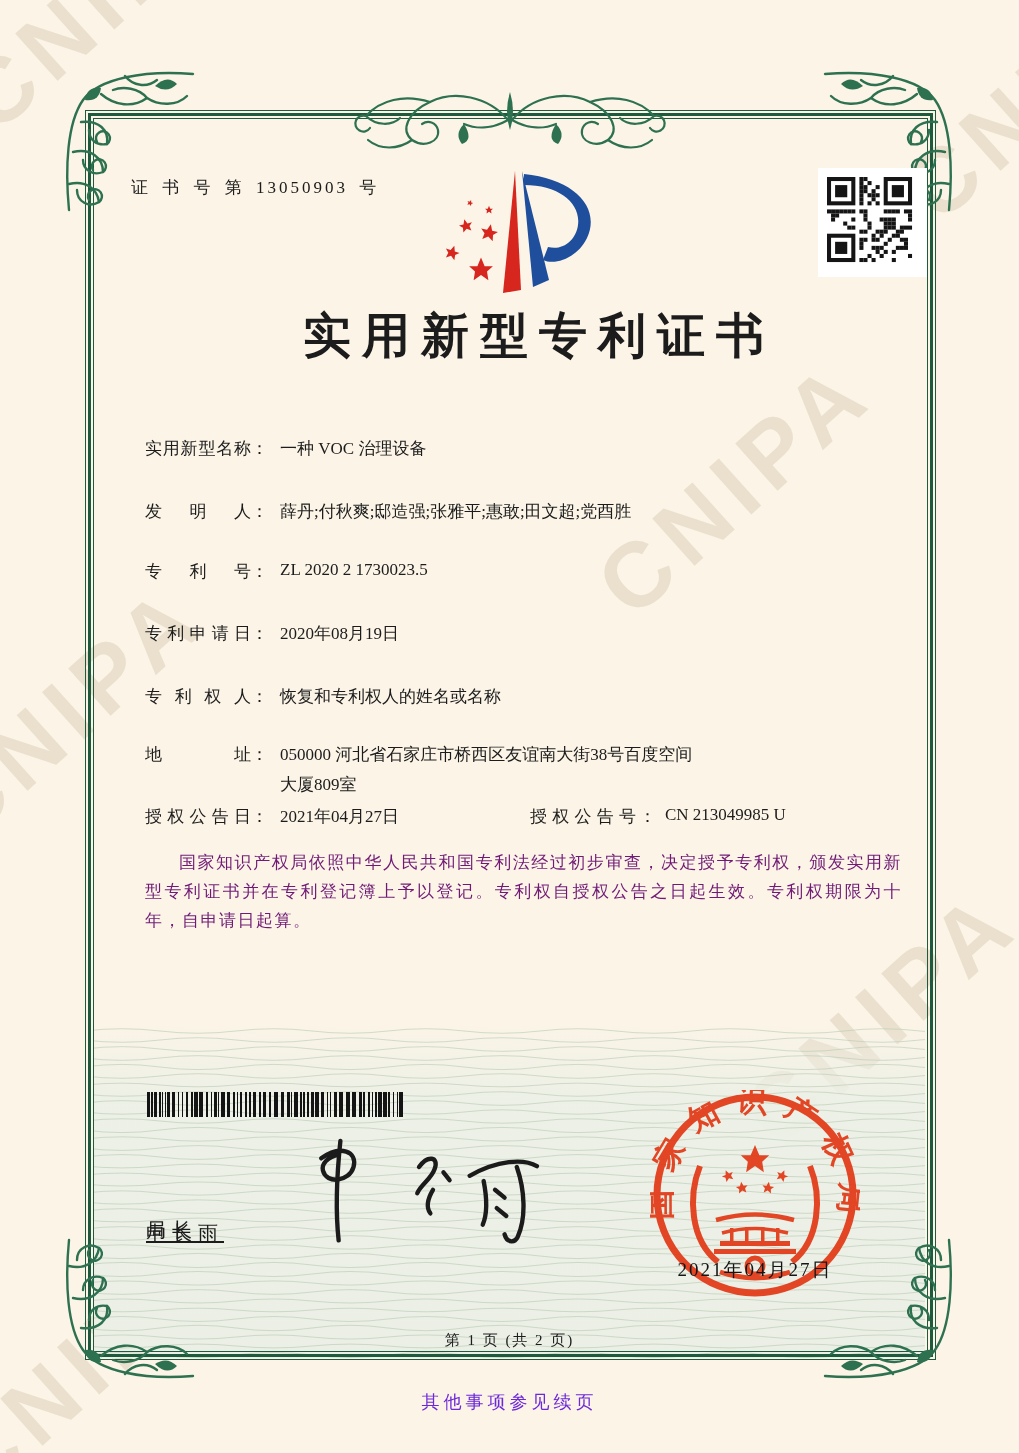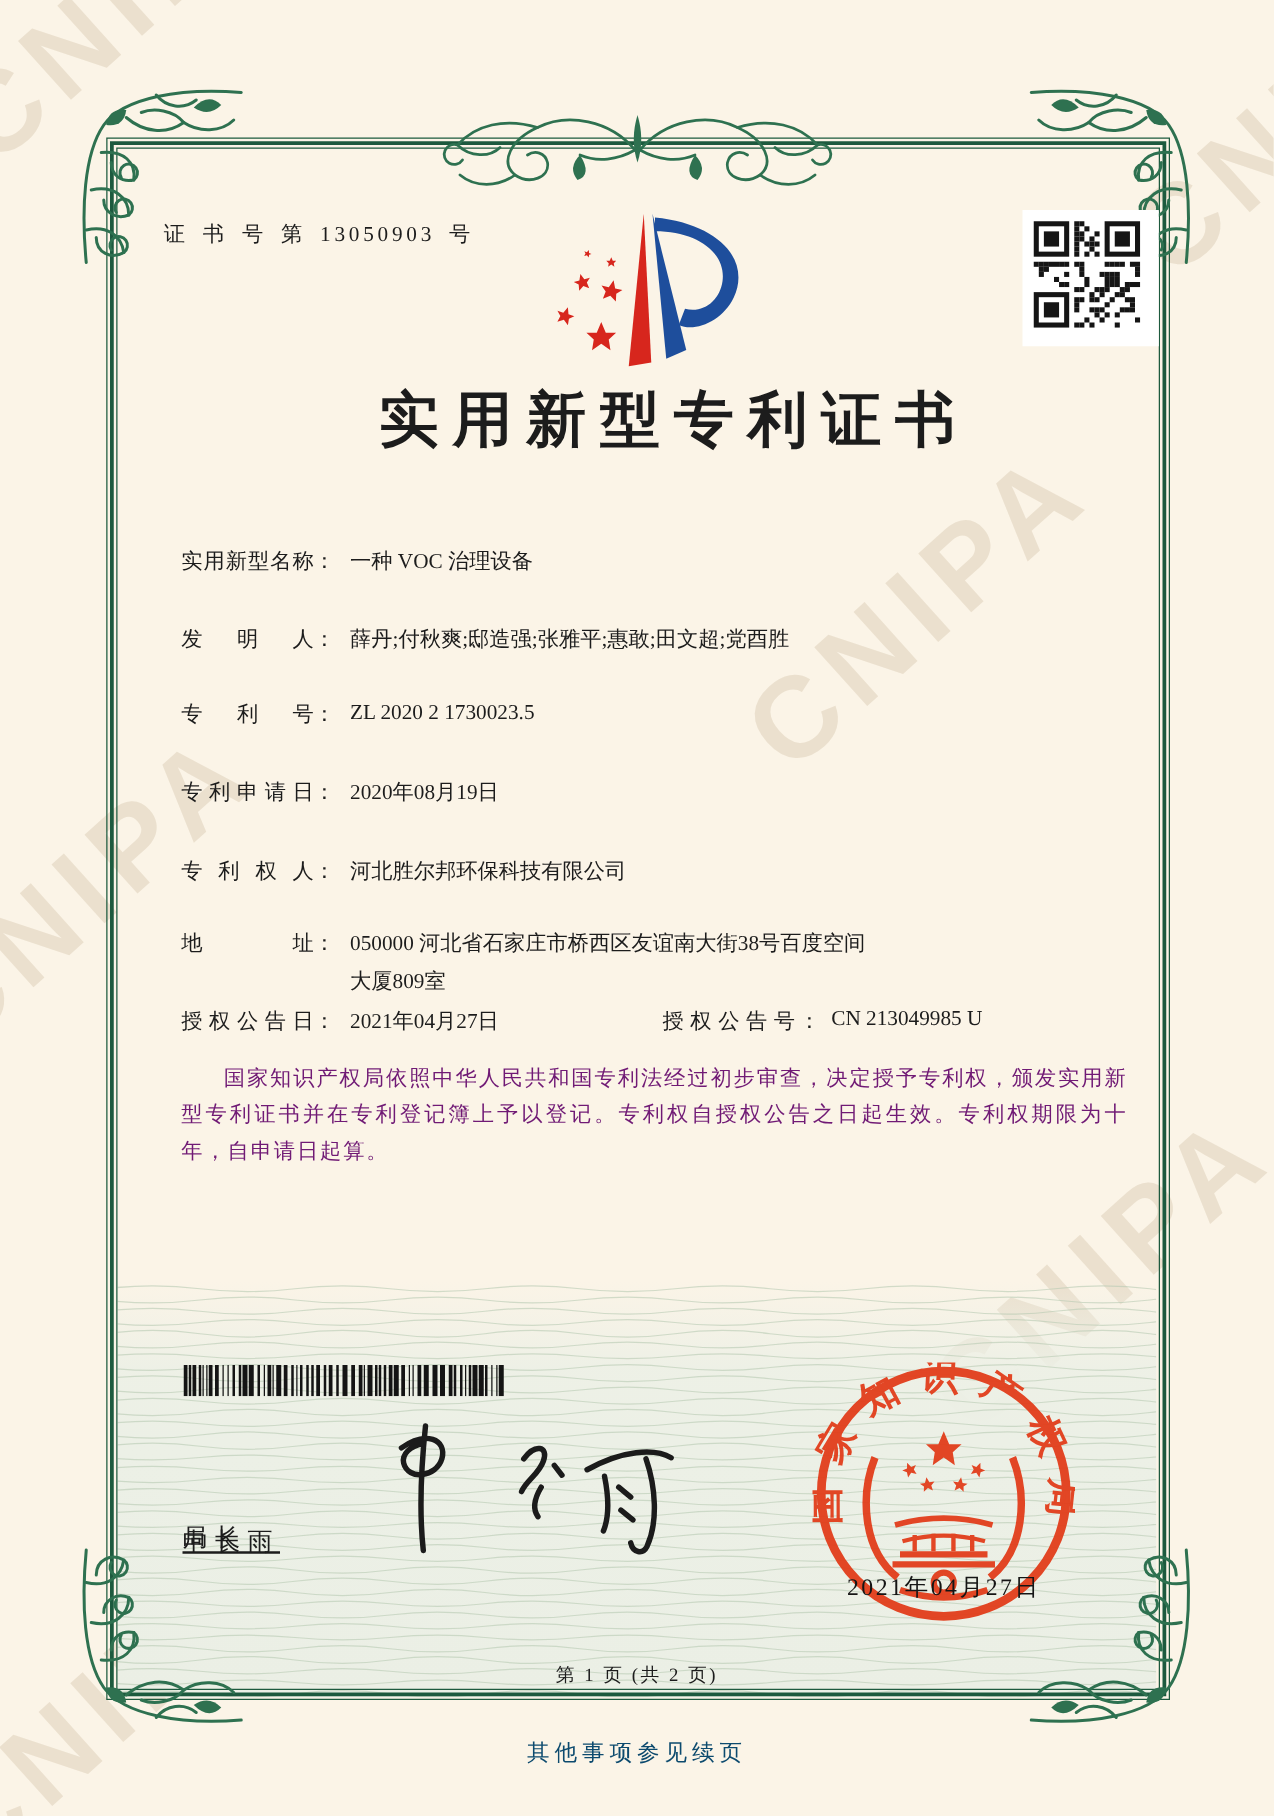--- a/index.html
+++ b/index.html
@@ -38,21 +38,21 @@
   .band{position:absolute;left:94px;top:1025px;width:831px;height:333px;overflow:hidden;
         background:linear-gradient(180deg,rgba(237,241,231,0) 0%,rgba(236,240,230,.9) 70px,#ecf0e6 130px,#ebefe5 100%);}
   .barcode{position:absolute;left:145px;top:1092px;width:263px;height:25px;}
   .post{position:absolute;left:146px;top:1181px;font-size:20px;letter-spacing:6px;margin-top:36px;}
   .pname{position:absolute;left:146px;top:1220px;font-size:20px;letter-spacing:6px;text-decoration:underline;}
   .sig{position:absolute;left:288px;top:1128px;width:262px;height:148px;}
   .seal{position:absolute;left:650px;top:1090px;width:210px;height:210px;opacity:.93;}
   .sealdate{position:absolute;left:640px;top:1257px;width:230px;text-align:center;font-size:19px;
             letter-spacing:2px;color:#151515;}
   .pageno{position:absolute;left:0;right:0;top:1331px;text-align:center;font-size:15px;letter-spacing:2px;}
-  .footnote{position:absolute;left:0;right:0;top:1390px;text-align:center;font-size:18px;letter-spacing:4px;color:#0c4a6e;}
+  .footnote{position:absolute;left:0;right:0;top:1390px;text-align:center;font-size:18px;letter-spacing:4px;color:#6d28d9;}
 </style>
 </head>
 <body>
 
 <div class="page">
 
   <span class="wm" style="left:-25px;top:60px;">CNIPA</span>
   <span class="wm" style="left:918px;top:150px;">CNIPA</span>
   <span class="wm" style="left:612px;top:545px;">CNIPA</span>
   <span class="wm" style="left:-55px;top:770px;">CNIPA</span>
@@ -285,21 +285,21 @@
   <div class="row" style="top:560px">
     <span class="lbl">专利号</span><span class="colon">：</span>
     <span class="val">ZL 2020 2 1730023.5</span>
   </div>
   <div class="row" style="top:622px">
     <span class="lbl">专利申请日</span><span class="colon">：</span>
     <span class="val">2020年08月19日</span>
   </div>
   <div class="row" style="top:685px">
     <span class="lbl">专利权人</span><span class="colon">：</span>
-    <span class="val">河北胜尔邦环保科技有限公司</span>
+    <span class="val">恢复和专利权人的姓名或名称</span>
   </div>
   <div class="row" style="top:743px">
     <span class="lbl">地址</span><span class="colon">：</span>
     <span class="val">050000 河北省石家庄市桥西区友谊南大街38号百度空间</span>
     <span class="val2">大厦809室</span>
   </div>
   <div class="row" style="top:805px">
     <span class="lbl">授权公告日</span><span class="colon">：</span>
     <span class="val">2021年04月27日</span>
     <span class="lblB">授权公告号</span><span class="colonB">：</span>

